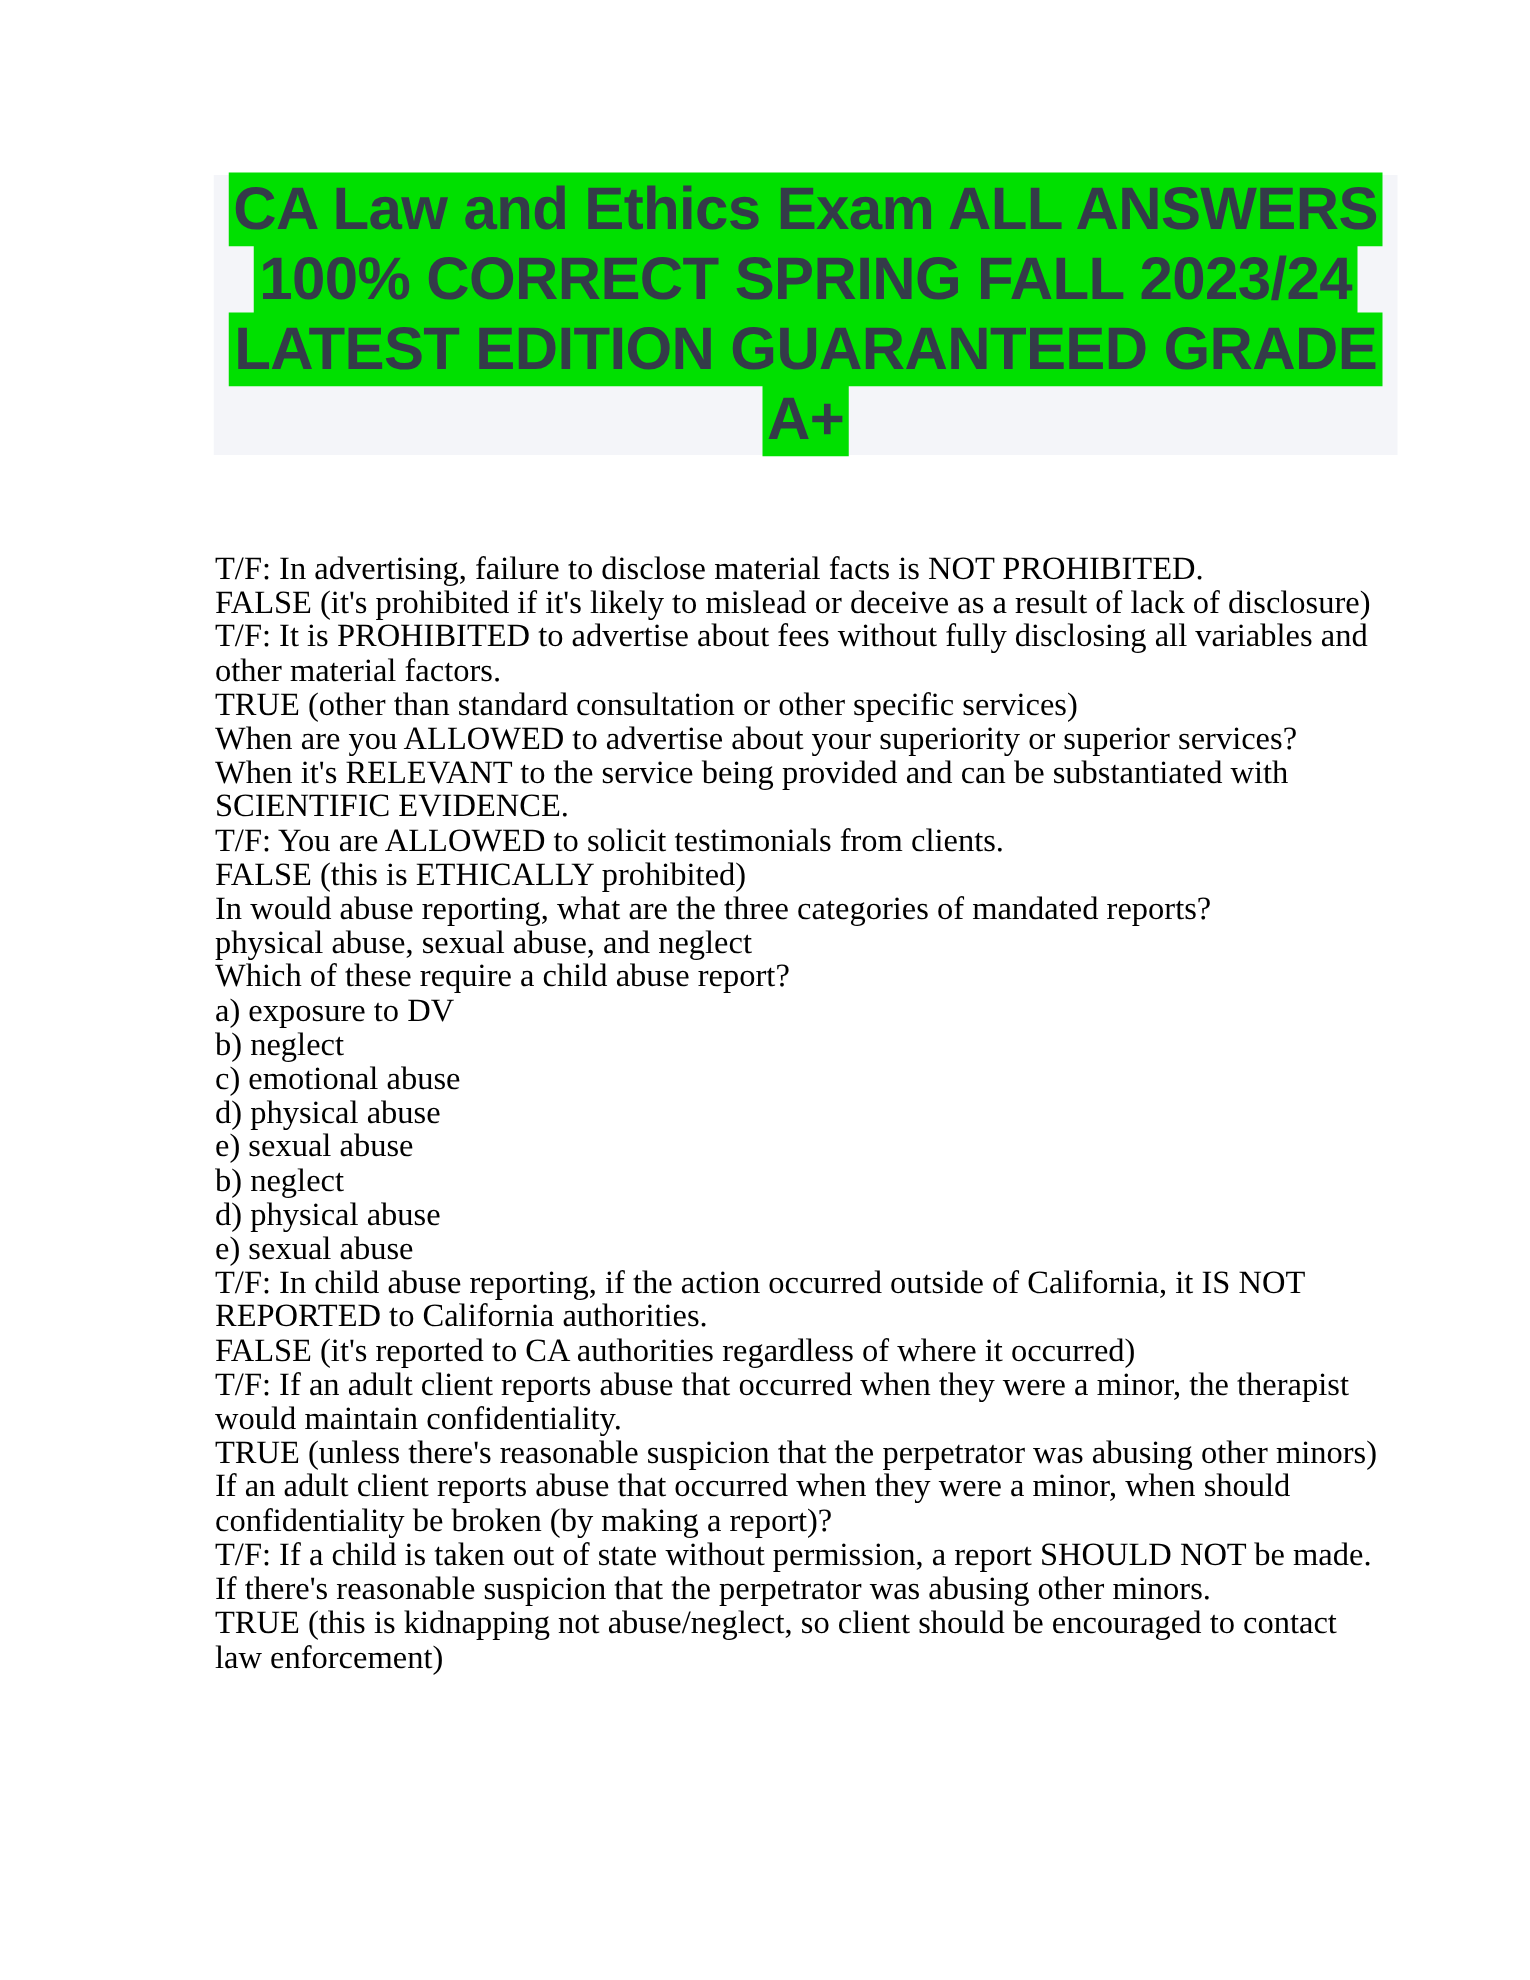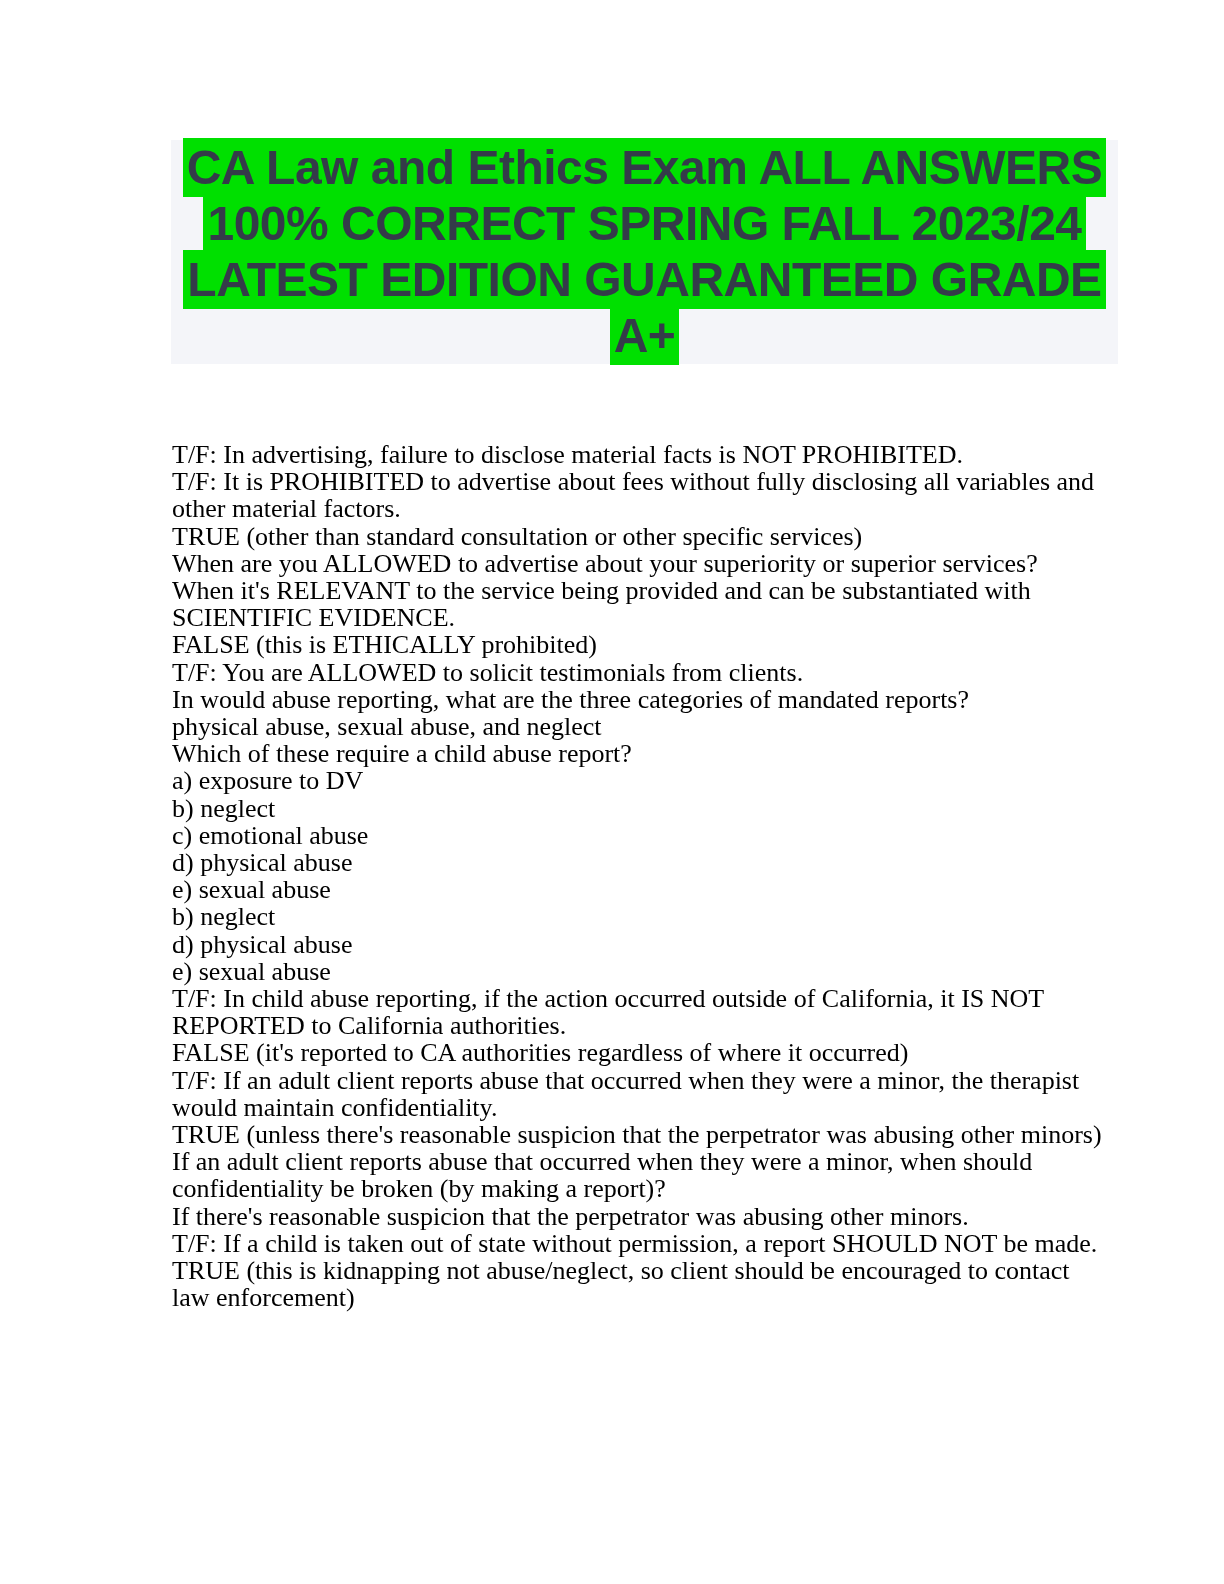--- a/index.html
+++ b/index.html
@@ -52,40 +52,41 @@
 
   <div class="title-block">
     <span class="title-line">CA Law and Ethics Exam ALL ANSWERS</span><br>
     <span class="title-line">100% CORRECT SPRING FALL 2023/24</span><br>
     <span class="title-line">LATEST EDITION GUARANTEED GRADE</span><br>
     <span class="title-line">A+</span>
   </div>
 
   <div class="body-text">
     <p>T/F: In advertising, failure to disclose material facts is NOT PROHIBITED.</p>
+    <p>FALSE (it's prohibited if it's likely to mislead or deceive as a result of lack of disclosure)</p>
     <p>T/F: It is PROHIBITED to advertise about fees without fully disclosing all variables and other material factors.</p>
     <p>TRUE (other than standard consultation or other specific services)</p>
     <p>When are you ALLOWED to advertise about your superiority or superior services?</p>
     <p>When it's RELEVANT to the service being provided and can be substantiated with SCIENTIFIC EVIDENCE.</p>
+    <p>T/F: You are ALLOWED to solicit testimonials from clients.</p>
     <p>FALSE (this is ETHICALLY prohibited)</p>
-    <p>T/F: You are ALLOWED to solicit testimonials from clients.</p>
     <p>In would abuse reporting, what are the three categories of mandated reports?</p>
     <p>physical abuse, sexual abuse, and neglect</p>
     <p>Which of these require a child abuse report?</p>
     <p>a) exposure to DV</p>
     <p>b) neglect</p>
     <p>c) emotional abuse</p>
     <p>d) physical abuse</p>
     <p>e) sexual abuse</p>
     <p>b) neglect</p>
     <p>d) physical abuse</p>
     <p>e) sexual abuse</p>
     <p>T/F: In child abuse reporting, if the action occurred outside of California, it IS NOT REPORTED to California authorities.</p>
     <p>FALSE (it's reported to CA authorities regardless of where it occurred)</p>
     <p>T/F: If an adult client reports abuse that occurred when they were a minor, the therapist would maintain confidentiality.</p>
     <p>TRUE (unless there's reasonable suspicion that the perpetrator was abusing other minors)</p>
     <p>If an adult client reports abuse that occurred when they were a minor, when should confidentiality be broken (by making a report)?</p>
+    <p>T/F: If a child is taken out of state without permission, a report SHOULD NOT be made.</p>
     <p>If there's reasonable suspicion that the perpetrator was abusing other minors.</p>
-    <p>T/F: If a child is taken out of state without permission, a report SHOULD NOT be made.</p>
     <p>TRUE (this is kidnapping not abuse/neglect, so client should be encouraged to contact law enforcement)</p>
   </div>
 
 </div>
 
 </body></html>

